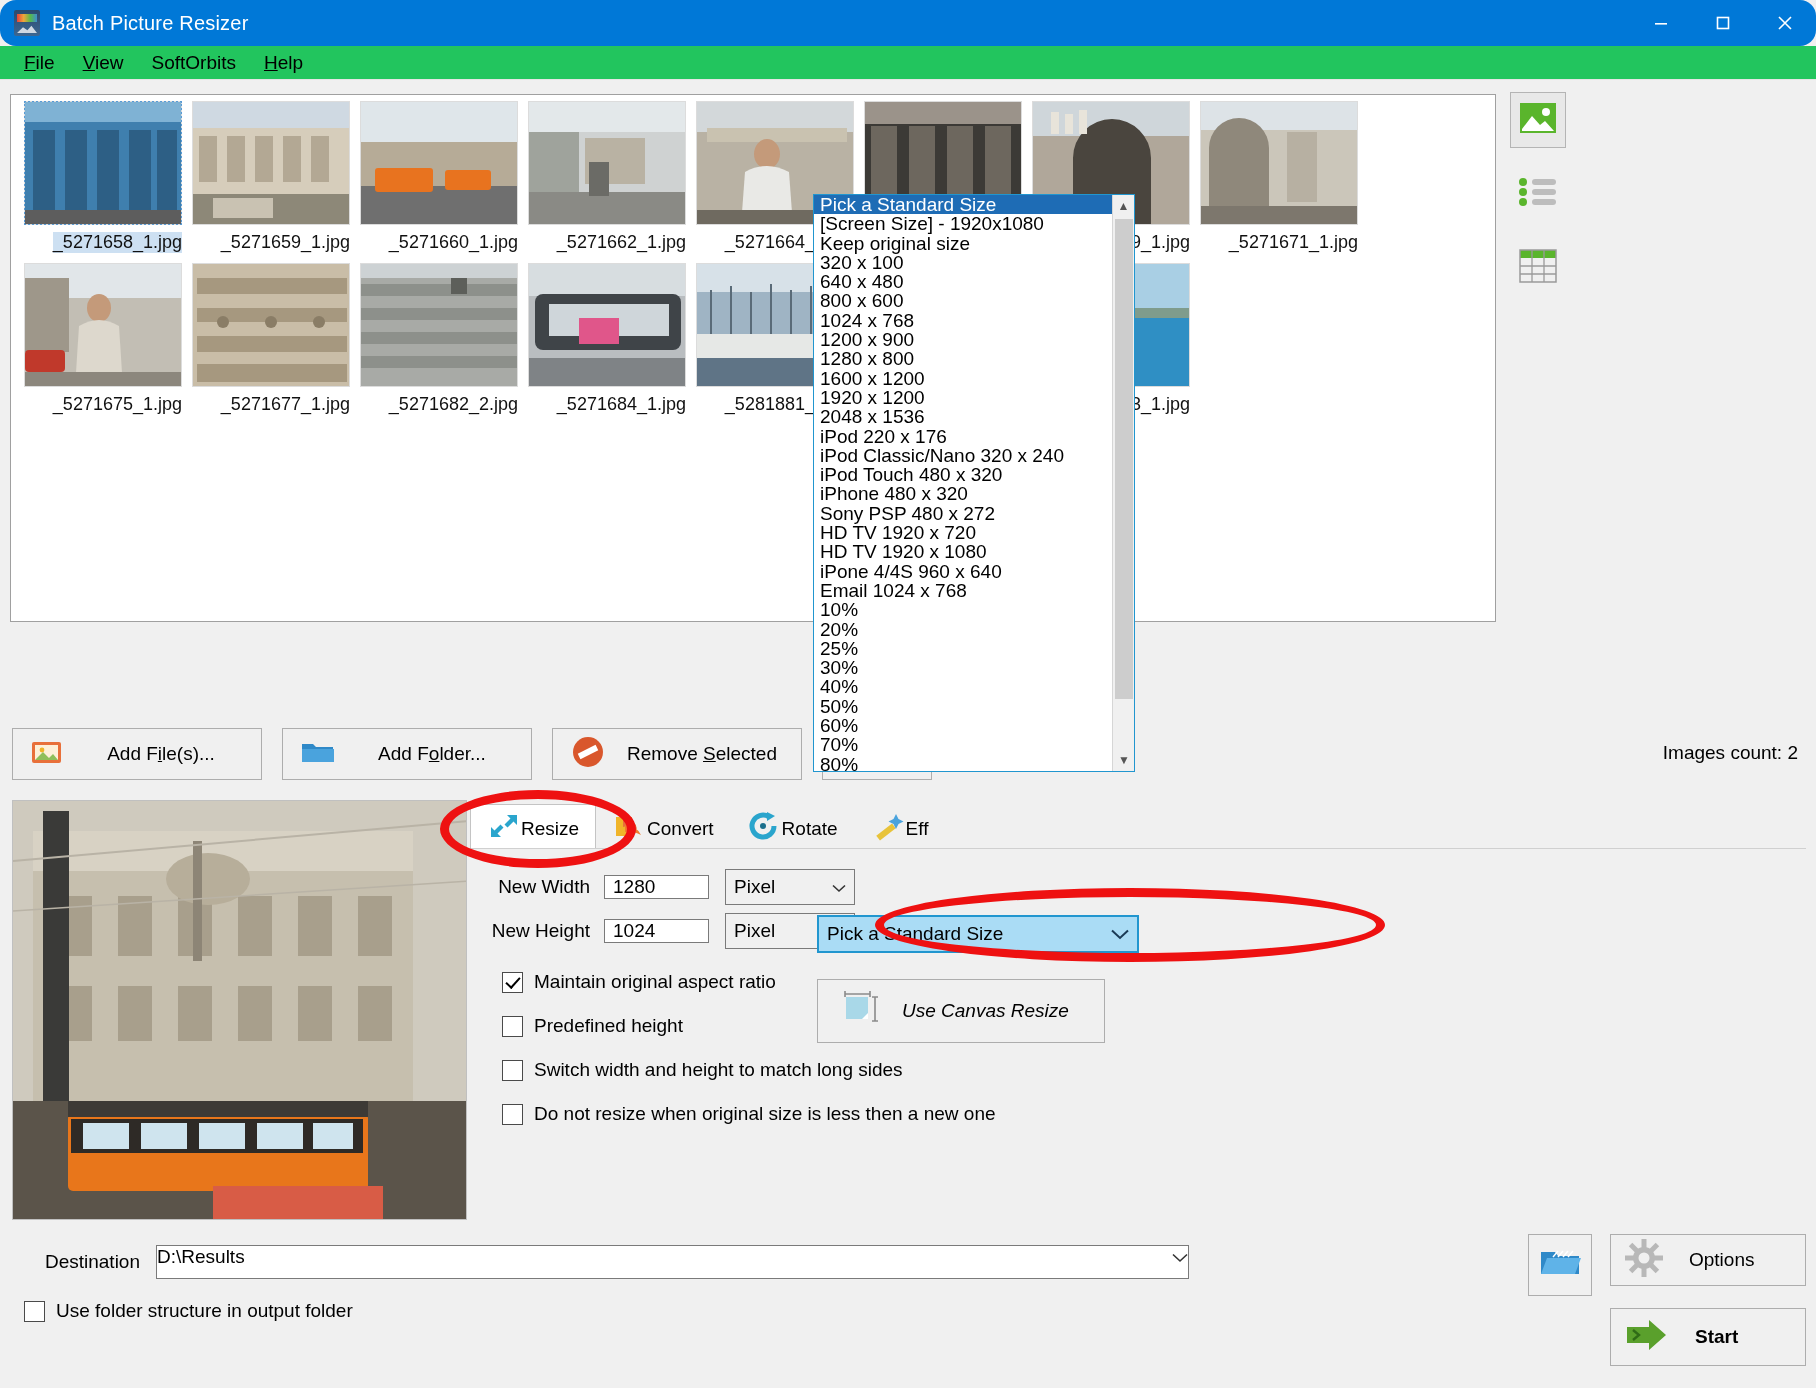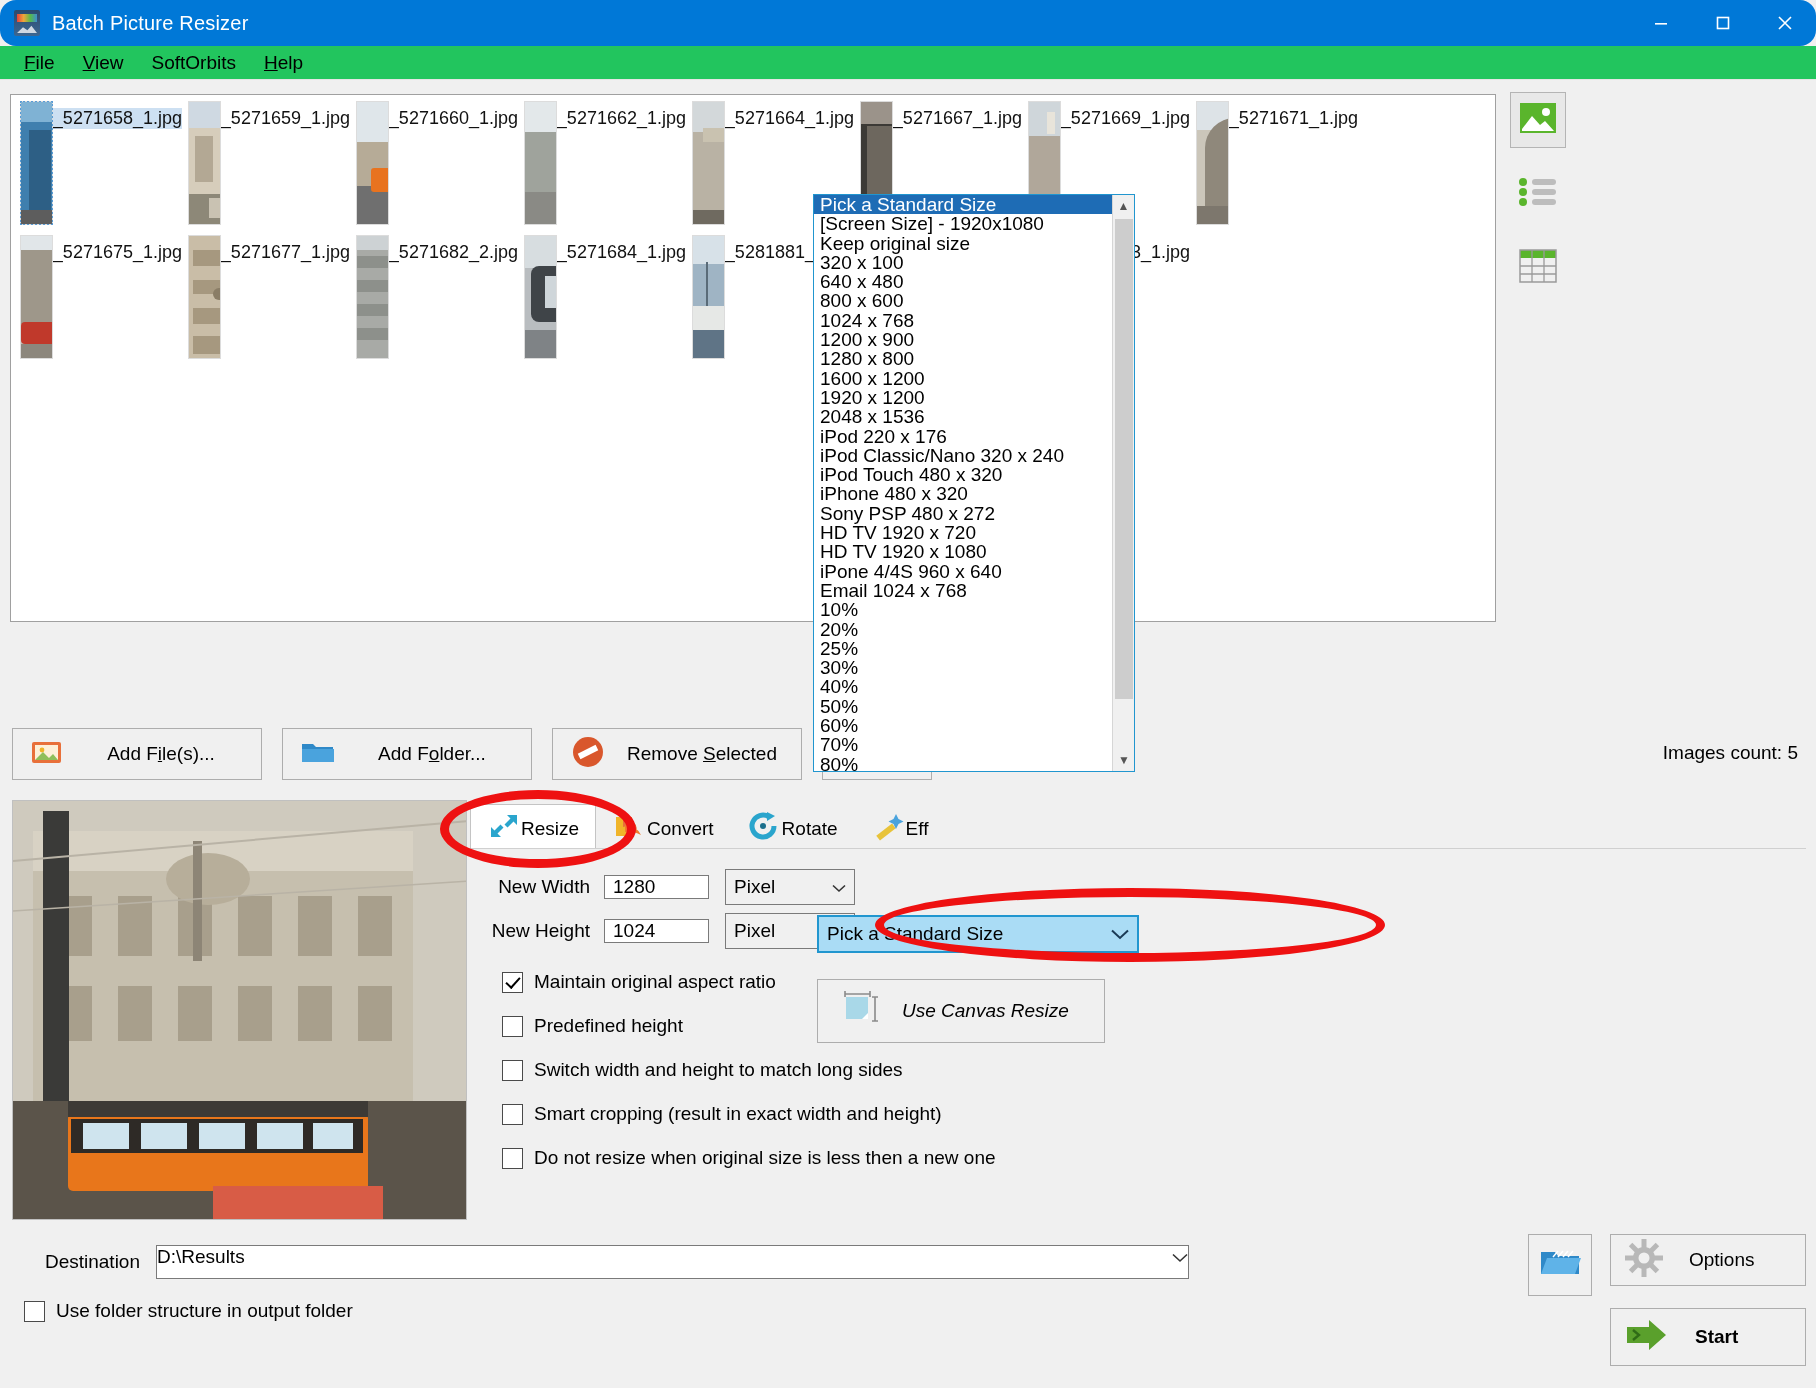--- a/index.html
+++ b/index.html
@@ -53,22 +53,22 @@
   }
   #menubar .mi u{text-decoration:underline;}
 
   
   #thumbpanel{
     position:absolute; left:10px; top:94px; width:1486px; height:528px;
     background:#fff; border:1px solid #a0a0a0; overflow:hidden;
   }
   .thumbgrid{ display:flex; flex-wrap:wrap; padding:4px 0 0 6px; }
   .thumb{
-    width:162px; margin:2px 3px 8px 3px; display:flex; 
-    align-items:flex-start;
+    width:162px; margin:2px 3px 8px 3px; display:flex; flex-direction:column;
+    align-items:flex-end;
   }
   .thumb .imgbox{
     width:158px;height:124px;border:1px solid #dcdcdc;background:#c9c9c9;
     position:relative;overflow:hidden;
   }
   .thumb.selected .imgbox{ outline:2px dotted #5a9bd4; outline-offset:-2px; }
   .thumb .caption{
     margin-top:7px;font-size:18px;color:#111;white-space:nowrap;
   }
   .thumb.selected .caption{ background:#cde0f2; }
@@ -529,21 +529,21 @@
     <span class="lbl">Remove <u>S</u>elected</span>
   </div>
   <div class="bigbtn" id="btn-clear">
     <span>
       <svg width="34" height="34" viewBox="0 0 34 34">
         <path d="M6 4 L17 13 L28 4 L30 10 L21 17 L30 24 L28 30 L17 21 L6 30 L4 24 L13 17 L4 10 Z" fill="#e8562e"></path>
       </svg>
     </span>
   </div>
 </div>
-<div id="imgcount">Images count: 5</div>
+<div id="imgcount">Images count: 2</div>
 
 <div id="preview">
   <div class="pimg">
     <svg width="455" height="420" viewBox="0 0 455 420" preserveAspectRatio="none">
       <rect width="455" height="420" fill="#cfcabe"></rect>
       <rect x="20" y="30" width="380" height="290" fill="#c6bfae"></rect>
       <rect x="20" y="30" width="380" height="40" fill="#d8d2c4"></rect>
       <g fill="#a89f8c">
         <rect x="45" y="95" width="34" height="60"></rect>
         <rect x="105" y="95" width="34" height="60"></rect>
@@ -656,24 +656,20 @@
       <div class="cbrow">
         <div class="cb"></div>
         <div class="cbl">Predefined height</div>
       </div>
       <div class="cbrow">
         <div class="cb"></div>
         <div class="cbl">Switch width and height to match long sides</div>
       </div>
       <div class="cbrow">
         <div class="cb"></div>
-        <div class="cbl">Smart cropping (result in exact width and height)</div>
-      </div>
-      <div class="cbrow">
-        <div class="cb"></div>
         <div class="cbl">Do not resize when original size is less then a new one</div>
       </div>
     </div>
 
   <div id="stdcombo">
     <span>Pick a Standard Size</span>
     <span>
       <svg width="18" height="11" viewBox="0 0 18 11">
           <path d="M1 1.5 L9 9 L17 1.5" stroke="#1a3a55" stroke-width="2" fill="none"></path>
         </svg>

